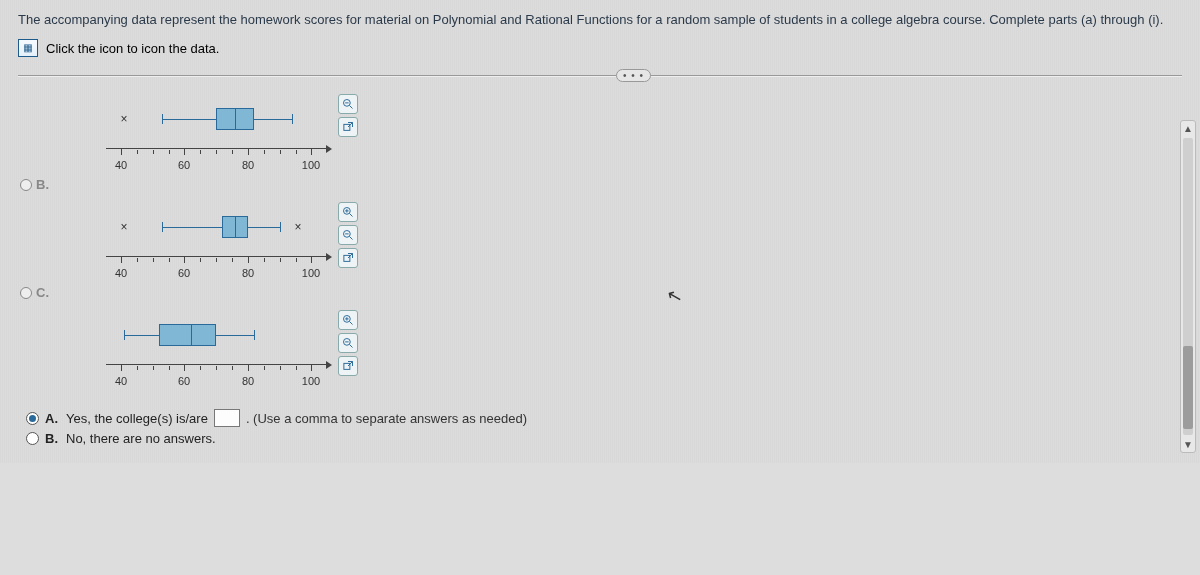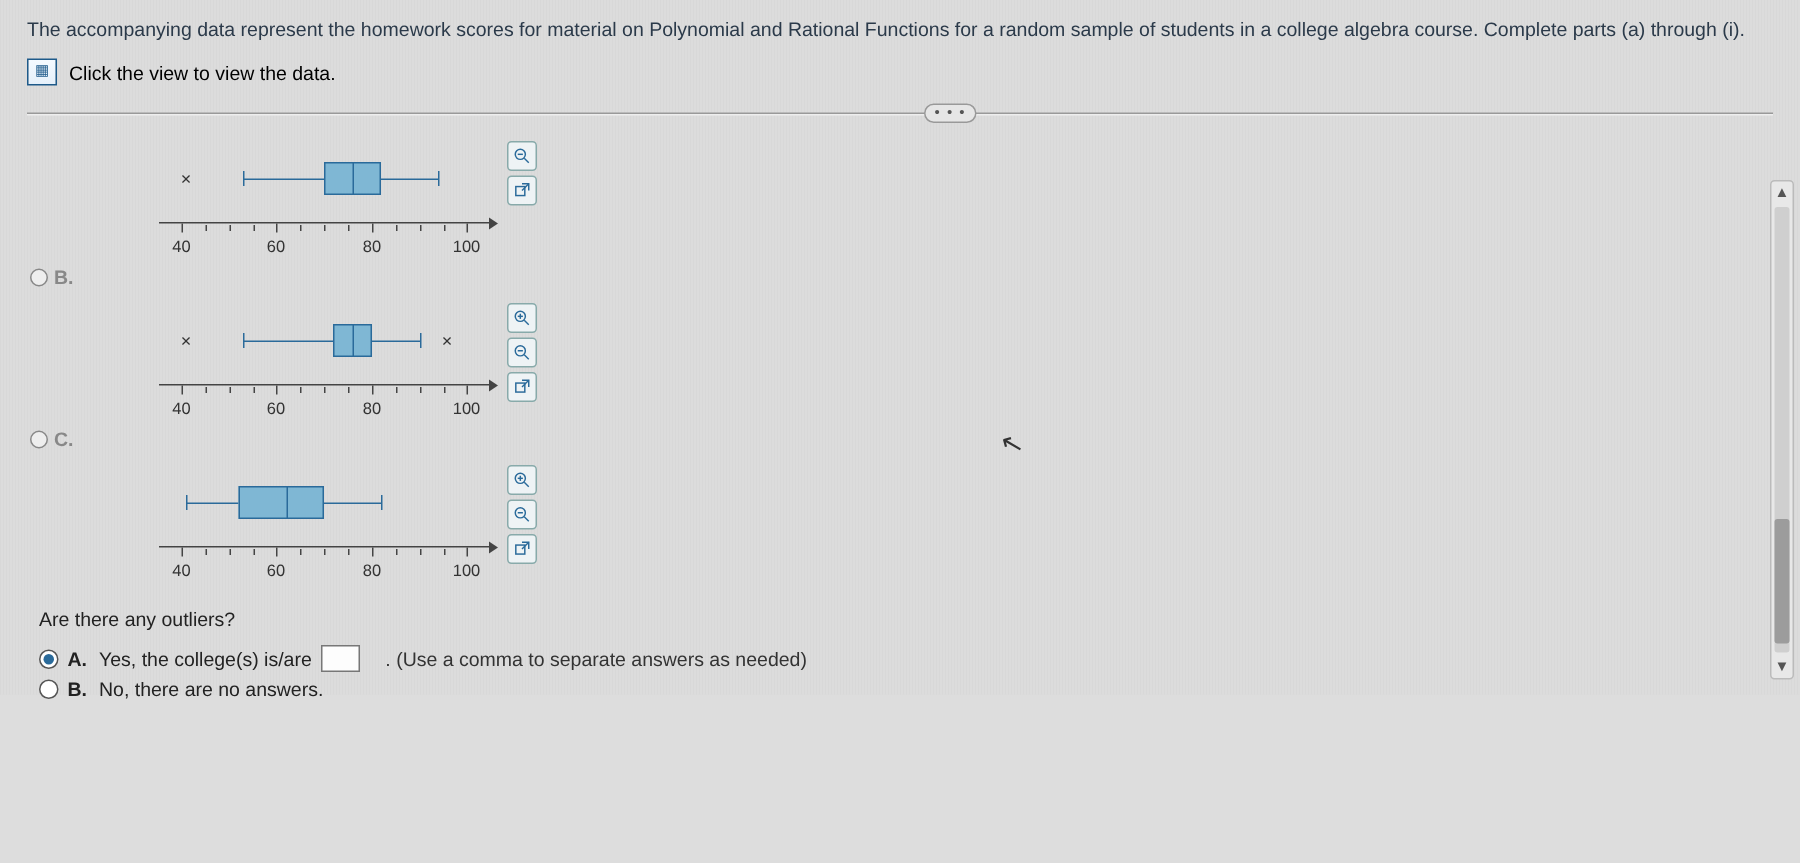--- a/index.html
+++ b/index.html
@@ -148,21 +148,21 @@
     background:#fff;
   }
   .radio.selected::after {
     content:''; width:7px; height:7px; border-radius:50%; background:#2a6a9a;
   }
   .opt-letter { font-weight: bold; margin-right: 2px; }
   .fill-box {
     width: 26px; height: 18px; border:1px solid #777; background:#fdfdfd;
     display:inline-block;
   }
-  .hint { color:#333;margin-left:11px; }
+  .hint { color:#333; }
   .right-scroll {
     position:absolute; right:4px; top:120px; bottom:10px; width:16px;
     background:#e8e8e8; border:1px solid #bbb; border-radius:3px;
     display:flex; flex-direction:column; justify-content:space-between; align-items:center;
     padding:2px 0;
   }
   .scroll-btn { font-size:10px; color:#555; cursor:default; }
   .scroll-thumb { width:10px; flex:1; margin:4px 0; background:#cfcfcf; border-radius:2px; position:relative;}
   .scroll-thumb::after{ content:''; position:absolute; left:0; right:0; bottom:6px; top:70%; background:#9c9c9c; border-radius:2px;}
   .cursor {
@@ -173,21 +173,21 @@
 </style>
 </head>
 <body>
 
 <div class="page">
 
   <div class="intro">The accompanying data represent the homework scores for material on Polynomial and Rational Functions for a random sample of students in a college algebra course. Complete parts (a) through (i).</div>
 
   <div class="data-link-row">
     <span class="data-icon">▦</span>
-    <span>Click the view to view the data.</span>
+    <span>Click the icon to icon the data.</span>
   </div>
 
   <div class="divider-wrap">
     <div class="divider-line"></div>
     <div class="divider-pill">• • •</div>
   </div>
 
   <div class="charts">
 
     <div class="chart-row">
@@ -350,21 +350,20 @@
               <polyline points="8,2 14,2 14,8" fill="none" stroke="#2a6a9a" stroke-width="1.3"></polyline>
               <line x1="14" y1="2" x2="8" y2="8" stroke="#2a6a9a" stroke-width="1.3"></line>
             </svg>
           </span>
       </div>
     </div>
 
   </div>
 
   <div class="question-block">
-    <div class="q-text">Are there any outliers?</div>
     <div class="answer-row">
       <span class="radio selected"></span>
       <span class="opt-letter">A.</span>
       <span>Yes, the college(s) is/are</span>
       <span class="fill-box"></span>
       <span class="hint">. (Use a comma to separate answers as needed)</span>
     </div>
     <div class="answer-row">
       <span class="radio"></span>
       <span class="opt-letter">B.</span>

